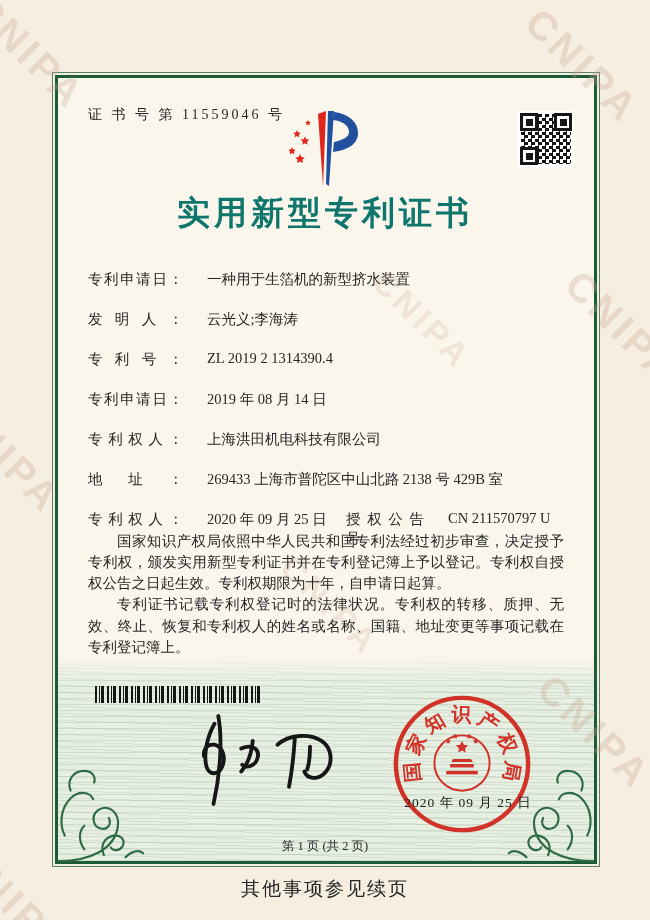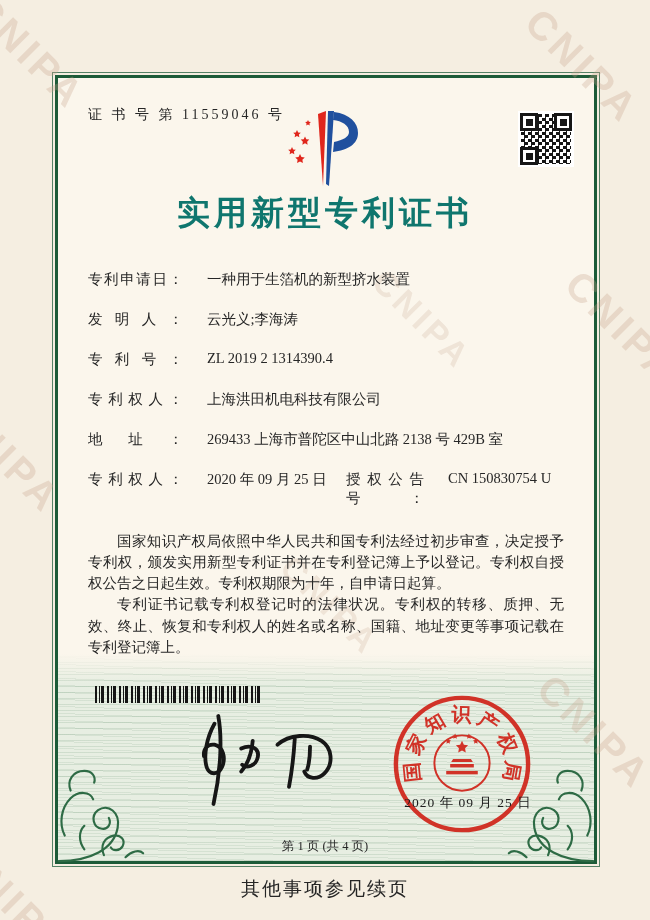--- a/index.html
+++ b/index.html
@@ -128,29 +128,32 @@
     <div class="row">
       <span class="flabel fcolon">专利申请日</span><span class="fvalue">一种用于生箔机的新型挤水装置</span>
     </div>
     <div class="row">
       <span class="flabel fcolon">发明人</span><span class="fvalue">云光义;李海涛</span>
     </div>
     <div class="row">
       <span class="flabel fcolon">专利号</span><span class="fvalue">ZL 2019 2 1314390.4</span>
     </div>
     <div class="row">
+      <span class="flabel fcolon">专利申请日</span><span class="fvalue">2019 年 08 月 14 日</span>
+    </div>
+    <div class="row">
       <span class="flabel fcolon">专利权人</span><span class="fvalue">上海洪田机电科技有限公司</span>
     </div>
     <div class="row">
       <span class="flabel fcolon">地址</span><span class="fvalue">269433 上海市普陀区中山北路 2138 号 429B 室</span>
     </div>
     <div class="row">
       <span class="flabel fcolon">专利权人</span><span class="fvalue">2020 年 09 月 25 日</span>
       <span class="pair2">
-        <span class="flabel fcolon">授权公告号</span><span class="fvalue">CN 150830754 U</span>
+        <span class="flabel fcolon">授权公告号</span><span class="fvalue">CN 211570797 U</span>
       </span>
     </div>
   </div>
 
   <div class="paras">
     <p>国家知识产权局依照中华人民共和国专利法经过初步审查，决定授予专利权，颁发实用新型专利证书并在专利登记簿上予以登记。专利权自授权公告之日起生效。专利权期限为十年，自申请日起算。</p>
     <p>专利证书记载专利权登记时的法律状况。专利权的转移、质押、无效、终止、恢复和专利权人的姓名或名称、国籍、地址变更等事项记载在专利登记簿上。</p>
   </div>
 
   <div class="barcode"></div>
@@ -184,16 +187,16 @@
         <use href="#st2" transform="translate(82,47) scale(3)"></use>
         <use href="#st2" transform="translate(89,52) scale(3)"></use>
         <path d="M64,73 h22 l-2,-3 h-18 Z"></path>
         <rect x="63" y="75" width="24" height="3.5"></rect>
         <rect x="59" y="82" width="32" height="3.5"></rect>
       </g>
     </g>
   </svg>
   <div class="seal-date">2020 年 09 月 25 日</div>
 
-  <div class="page-num">第 1 页 (共 4 页)</div>
+  <div class="page-num">第 1 页 (共 2 页)</div>
   <div class="cont-note">其他事项参见续页</div>
 
 </div>
 
 </body></html>

